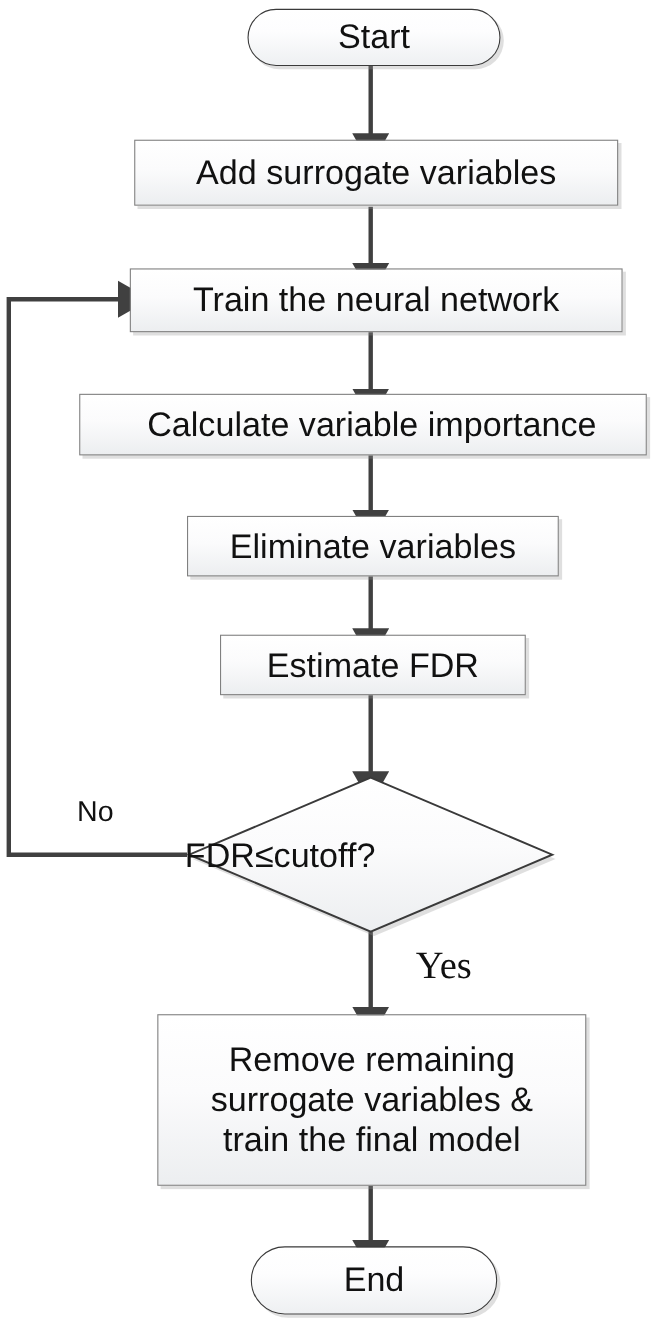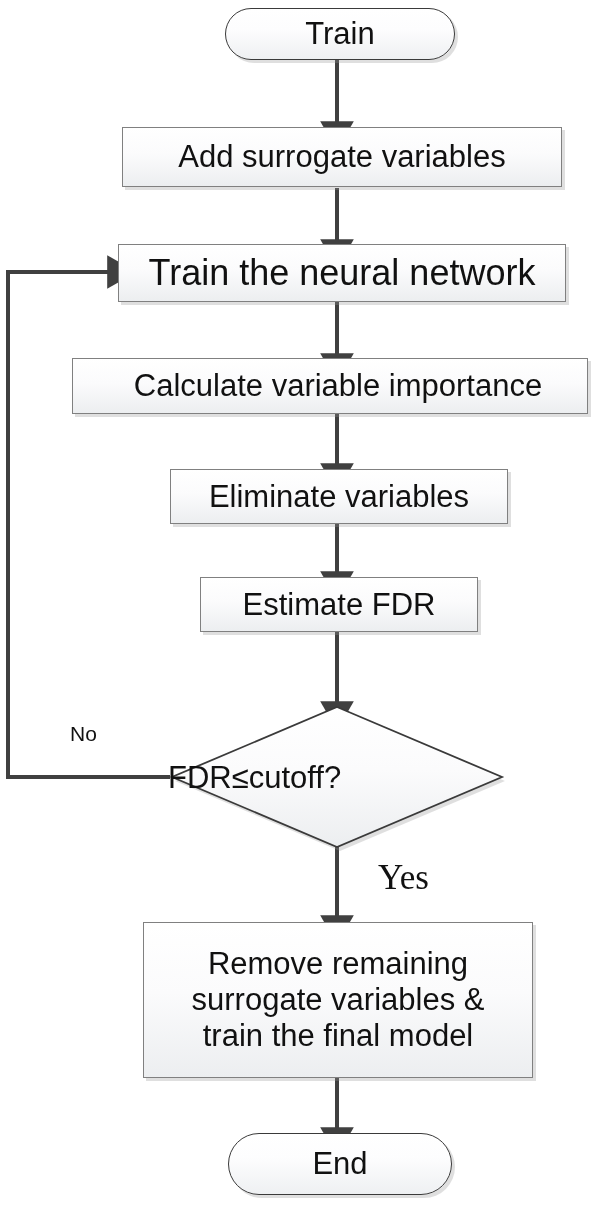--- a/index.html
+++ b/index.html
@@ -109,28 +109,28 @@
     <line x1="337" y1="632" x2="337" y2="706" stroke="#404040" stroke-width="4" marker-end="url(#arrowhead)"></line>
 
     <path d="M170,777 L8,777 L8,272 L112,272" fill="none" stroke="#404040" stroke-width="4" marker-end="url(#arrowhead)"></path>
 
     <line x1="337" y1="847" x2="337" y2="920" stroke="#404040" stroke-width="4" marker-end="url(#arrowhead)"></line>
 
     <line x1="337" y1="1078" x2="337" y2="1132" stroke="#404040" stroke-width="4" marker-end="url(#arrowhead)"></line>
   </svg>
 
   <div class="node terminator" style="left:225px; top:8px; width:230px; height:52px; font-size:31px;">
-    <span class="node-label">Train</span>
+    <span class="node-label">Start</span>
   </div>
 
   <div class="node process" style="left:122px; top:127px; width:440px; height:60px; font-size:31px;">
     <span class="node-label">Add surrogate variables</span>
   </div>
 
-  <div class="node process" style="left:118px; top:244px; width:448px; height:58px; font-size:36px;">
+  <div class="node process" style="left:118px; top:244px; width:448px; height:58px; font-size:31px;">
     <span class="node-label">Train the neural network</span>
   </div>
 
   <div class="node process" style="left:72px; top:358px; width:516px; height:56px; font-size:31px;padding-left:16px;">
     <span class="node-label">Calculate variable importance</span>
   </div>
 
   <div class="node process" style="left:200px; top:577px; width:278px; height:55px; font-size:31px;">
     <span class="node-label">Estimate FDR</span>
   </div>
@@ -149,21 +149,21 @@
         </linearGradient>
       </defs>
       <polygon points="172,6 337,76 172,146 7,76" fill="rgba(150,150,150,0.30)" stroke="none"></polygon>
       <polygon points="169,2 334,72 169,142 4,72" fill="url(#diamondFill)" stroke="#3a3a3a" stroke-width="1.8"></polygon>
     </svg>
     <div class="decision-text" style="font-size:31px;">
       <span>FDR≤cutoff?</span>
     </div>
   </div>
 
-  <div class="edge-label" style="left:70px; top:722px; font-size:21px;">
+  <div class="edge-label" style="left:70px; top:722px; font-size:26px;">
     <span>No</span>
   </div>
 
   <div class="edge-label" style="left:378px; top:858px; font-size:35px;font-family:Liberation Serif, serif;">
     <span>Yes</span>
   </div>
 
   <div class="node process" style="left:143px; top:922px; width:390px; height:156px; font-size:31px;">
     <span class="node-label">Remove remaining
 surrogate variables &amp;

